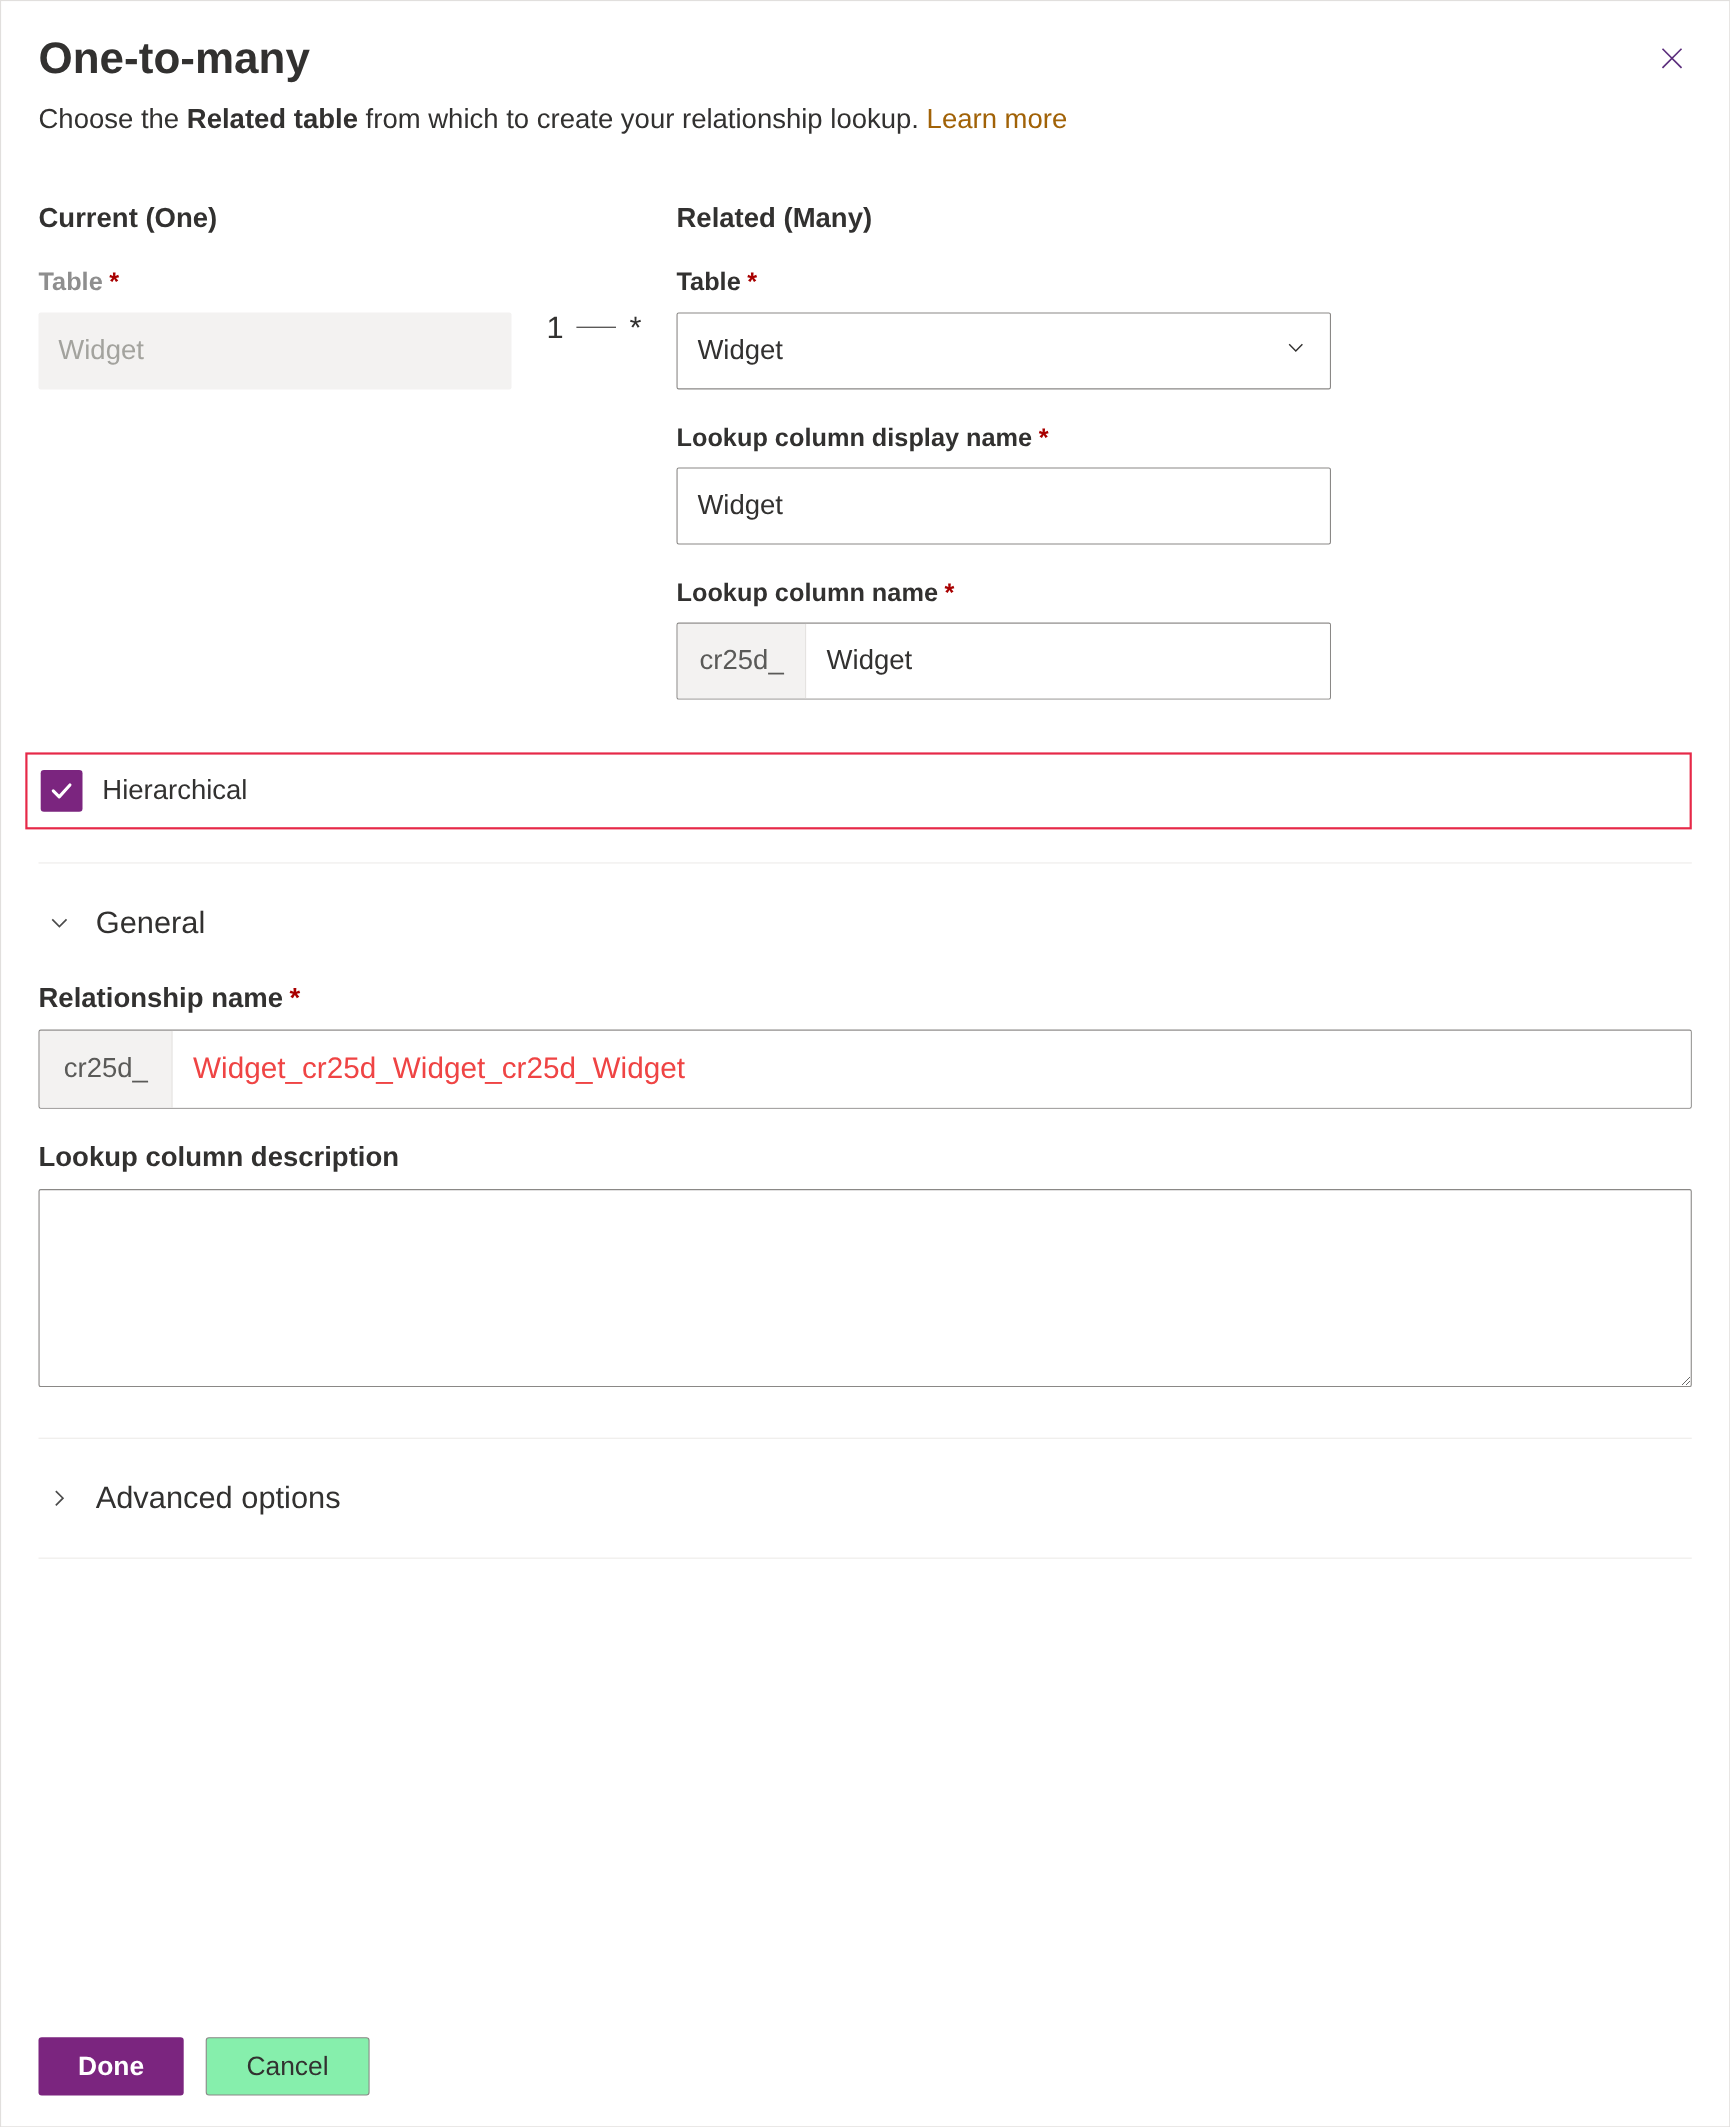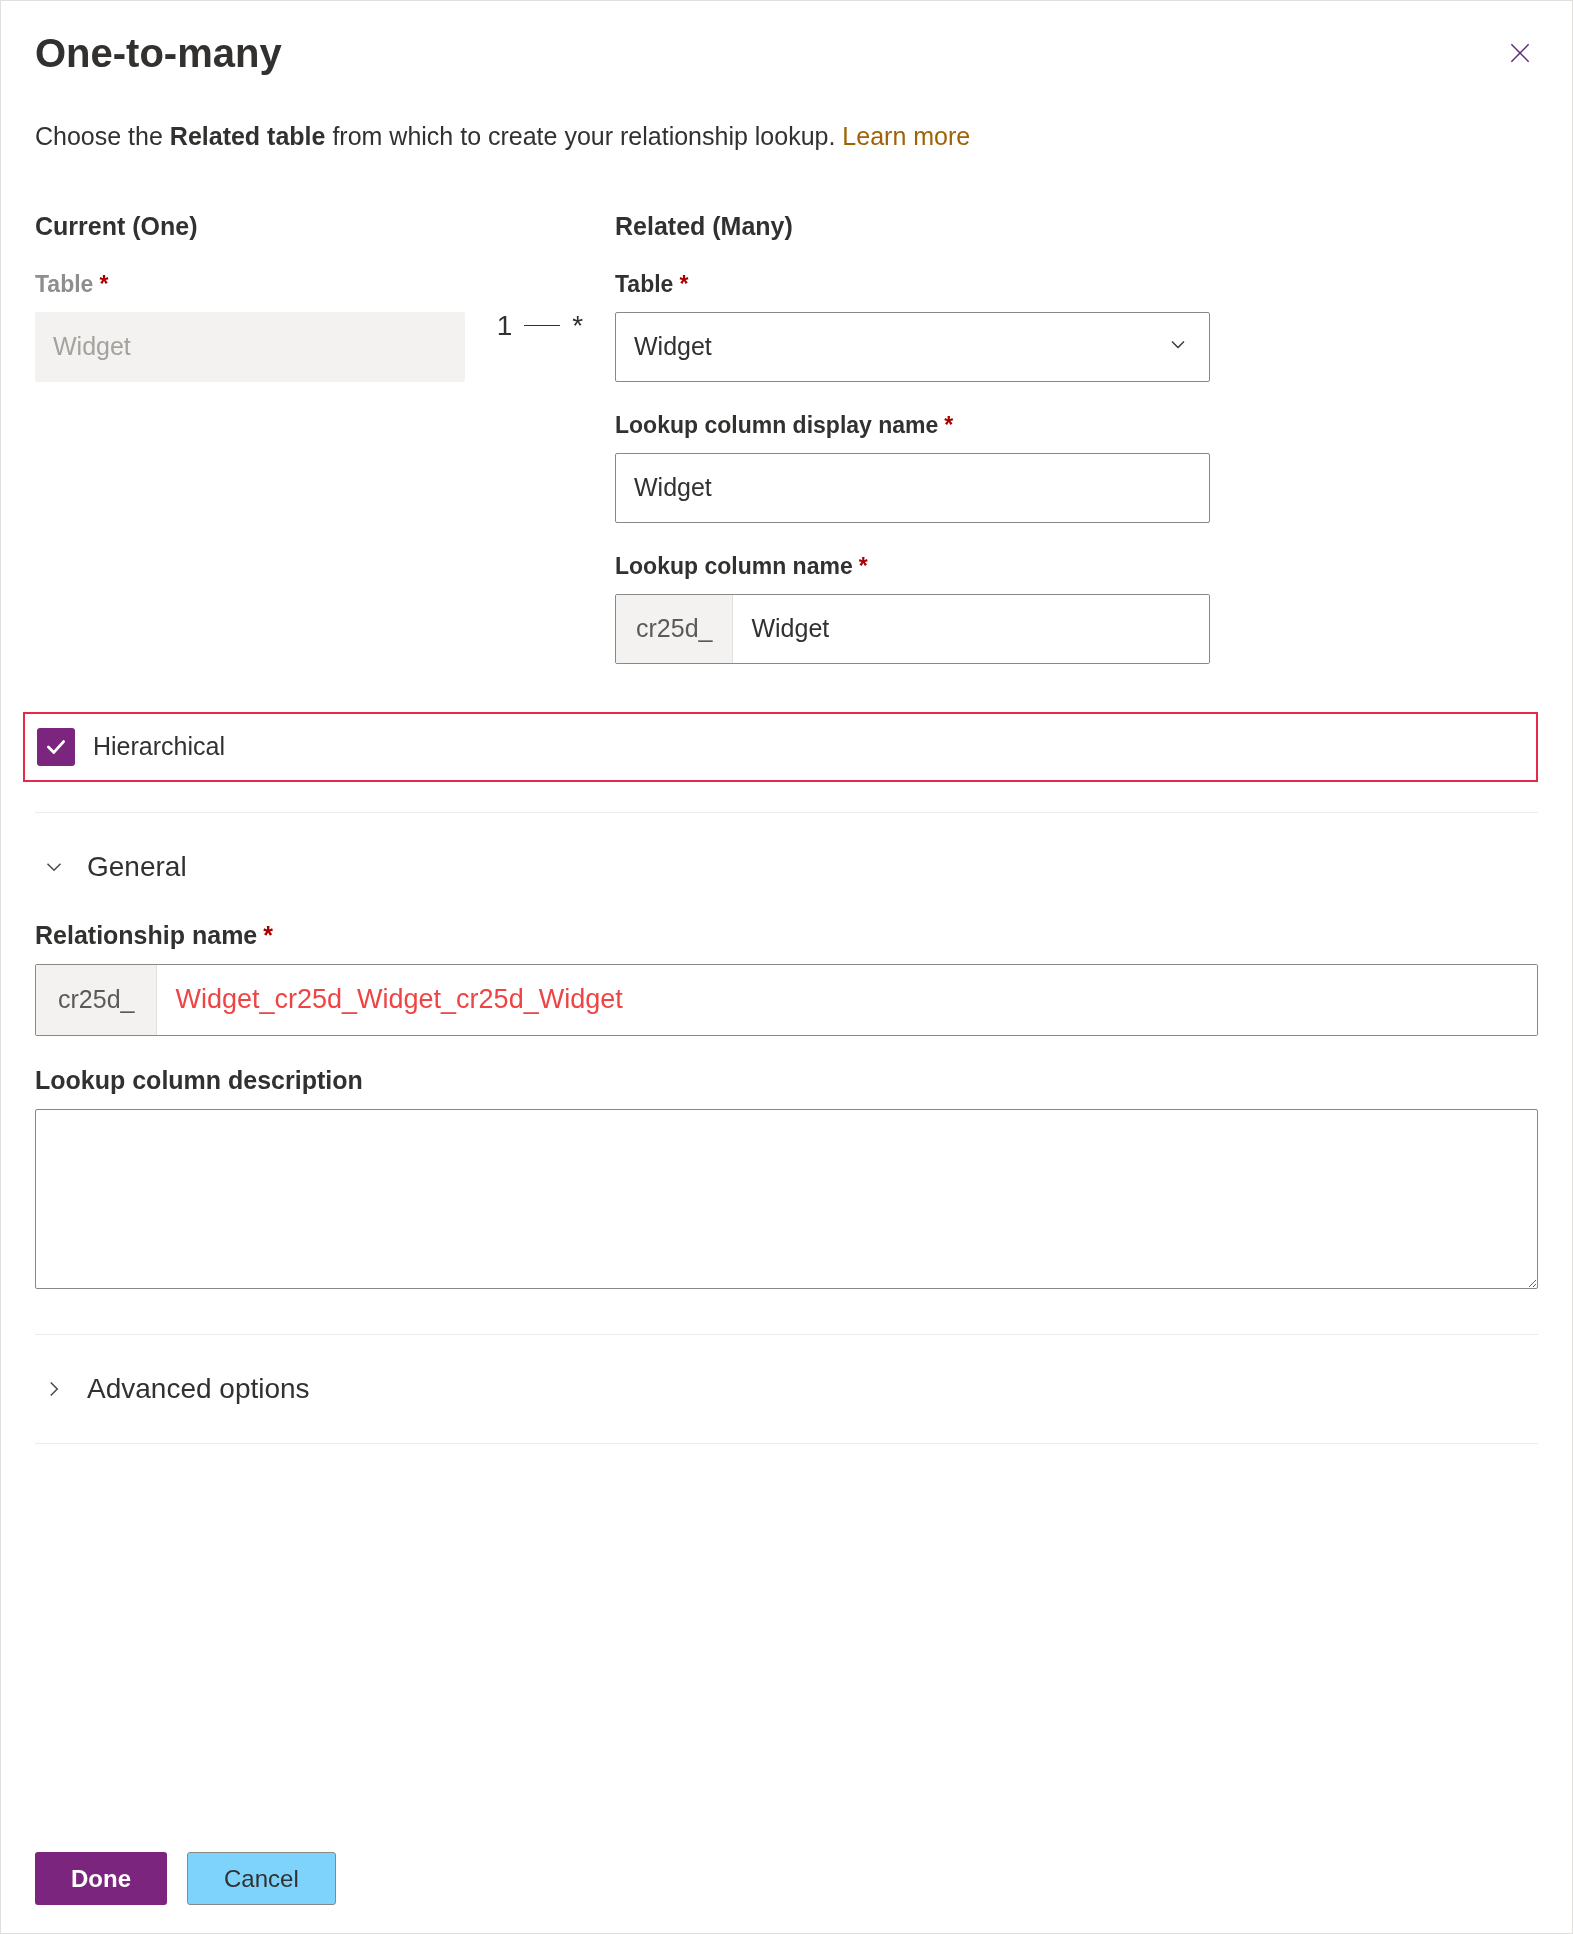--- a/index.html
+++ b/index.html
@@ -15,21 +15,21 @@
       border: 1px solid #e1dfdd;
       padding: 30px 34px 28px 34px;
       display: flex;
       flex-direction: column;
       position: relative;
     }
     .header-row {
       display: flex;
       align-items: flex-start;
       justify-content: space-between;
-      margin-bottom: 44px;
+      margin-bottom: 16px;
     }
     .title {
       font-size: 40px;
       font-weight: 600;
       color: #323130;
     }
     .close-btn {
       width: 36px;
       height: 36px;
       display: flex;
@@ -236,21 +236,21 @@
       cursor: pointer;
       font-family: inherit;
     }
     .btn-primary {
       background: #7b257f;
       color: #fff;
       border: none;
       font-weight: 600;
     }
     .btn-secondary {
-      background: #7dd3fc;
+      background: #86efac;
       color: #323130;
       border: 1px solid #8a8886;
     }
   </style>
 </head>
 <body>
 
 <div class="panel">
 
   <div class="header-row">

